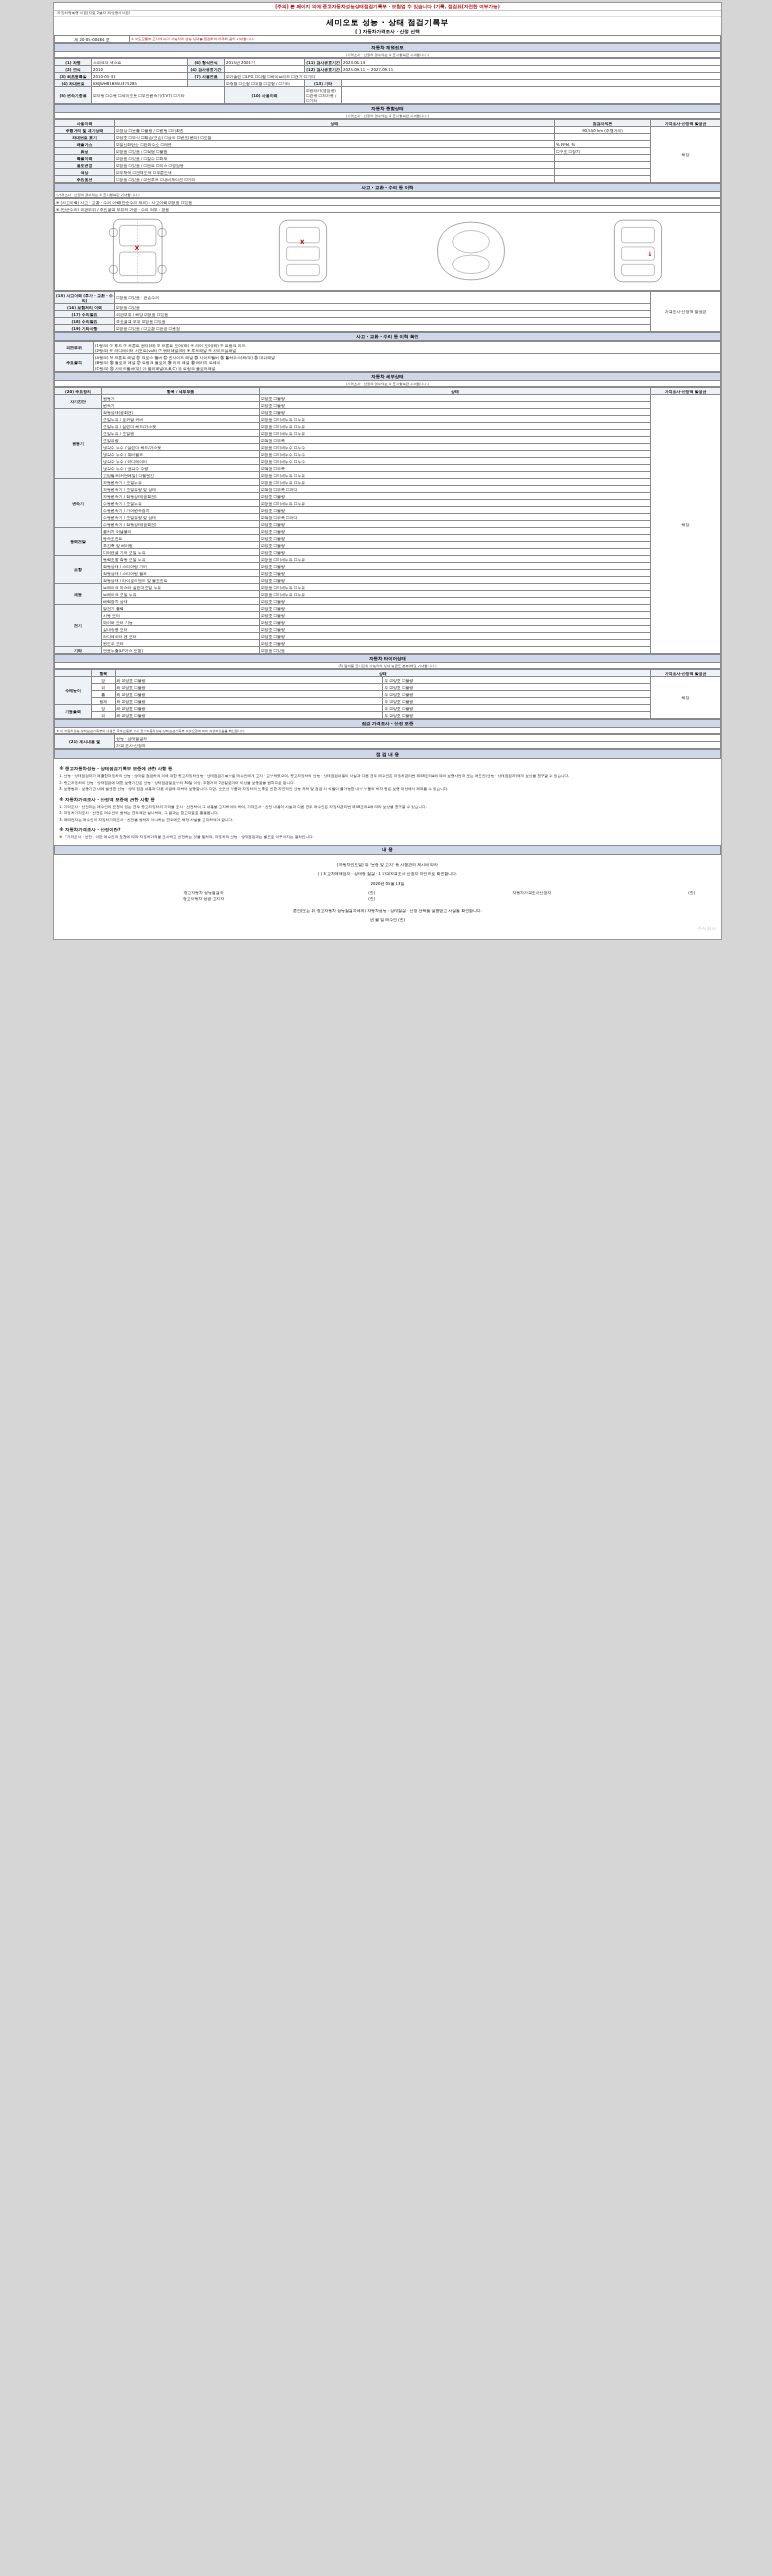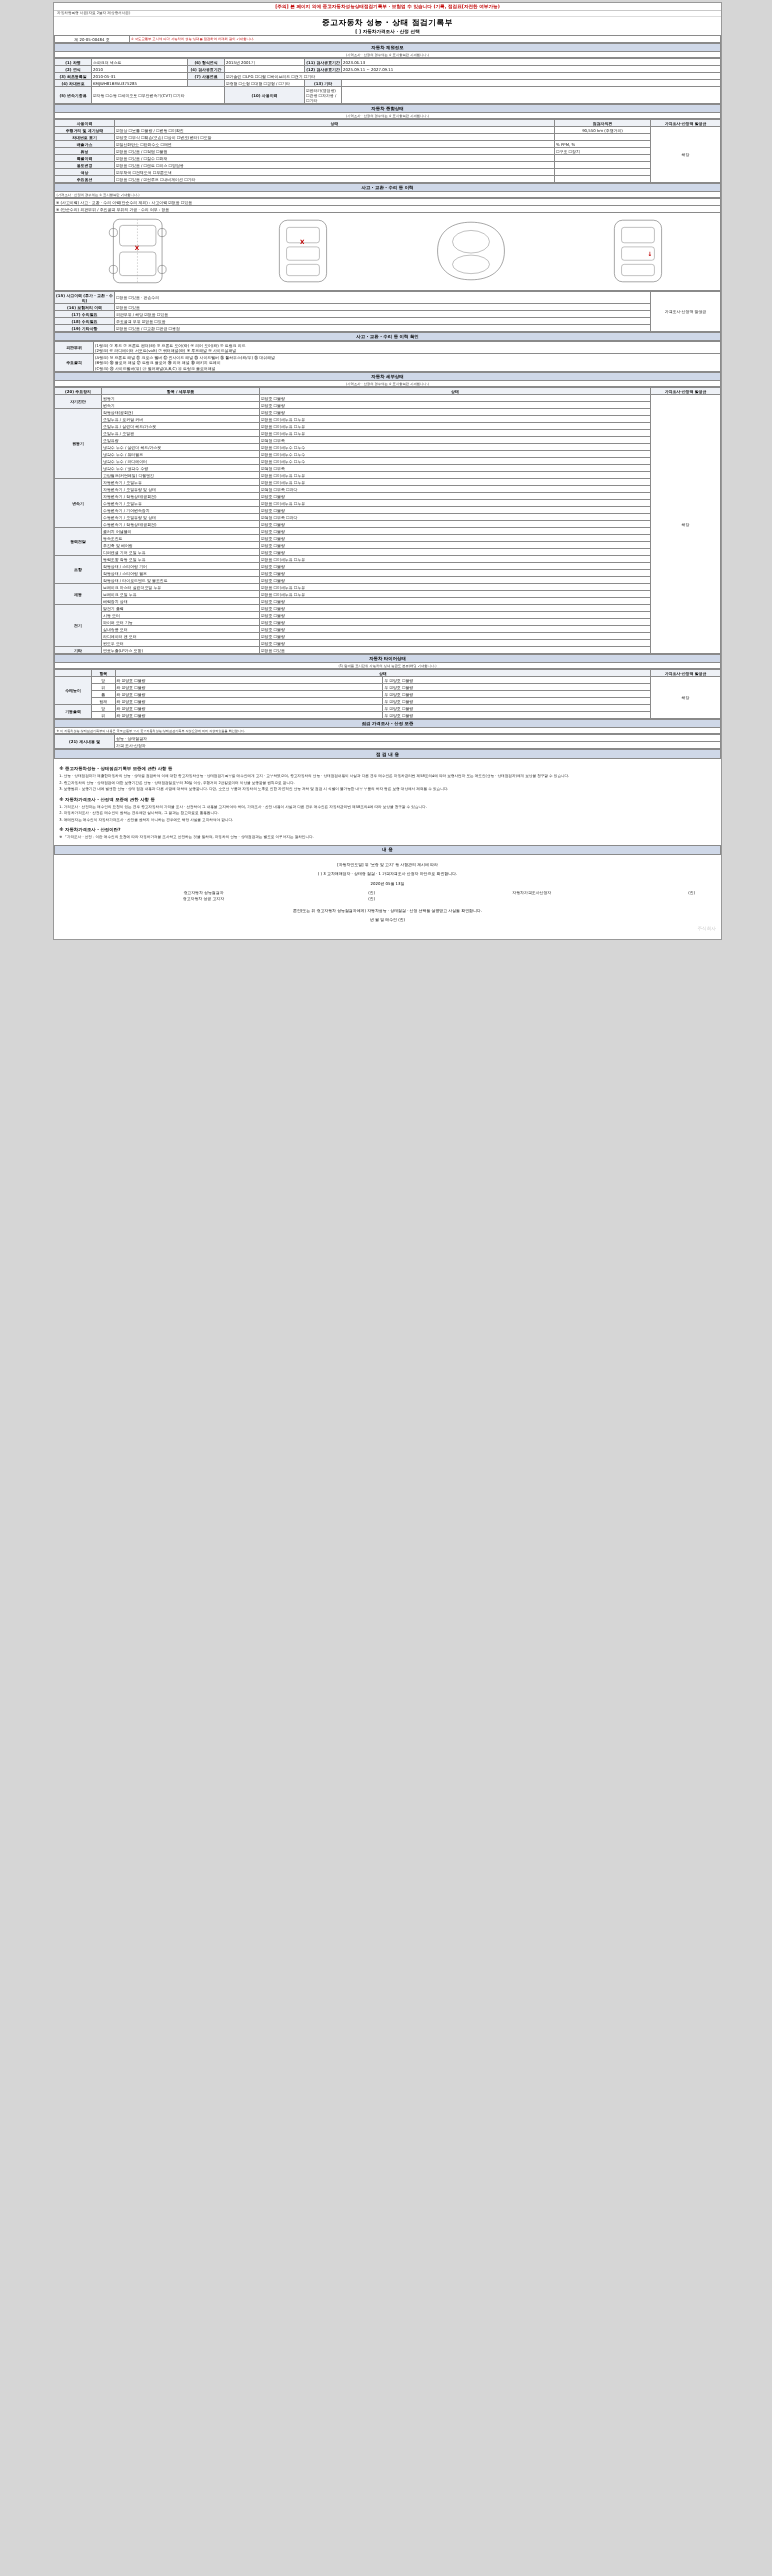--- a/index.html
+++ b/index.html
@@ -31,21 +31,21 @@
 </style>
 </head>
 <body>
 
 <div class="page">
   <div class="sheet">
 
     <div class="topbar">[주의] 본 페이지 외에 중고자동차성능상태점검기록부 · 보험업 수 있습니다 (기록, 점검표[자전한 여부가능)</div>
     <div class="subbar">자동차등록증 사본(자료 2물자 제상증서사본)</div>
 
-    <div class="title">중고자동차 성능 · 상태 점검기록부</div>
+    <div class="title">세미오토 성능 · 상태 점검기록부</div>
     <div class="subtitle">[ ] 자동차가격조사 · 산정 선택</div>
 
     <table>
       <tbody>
           <tr>
         <td style="width:72px" class="ctr">제 20-05-00484 호</td>
         <td class="red" style="font-size:3.3px">※ 국토교통부 고시에 따라 자동차의 성능·상태를 점검하여 아래와 같이 기재합니다.</td>
       </tr>
     </tbody>
       </table>

